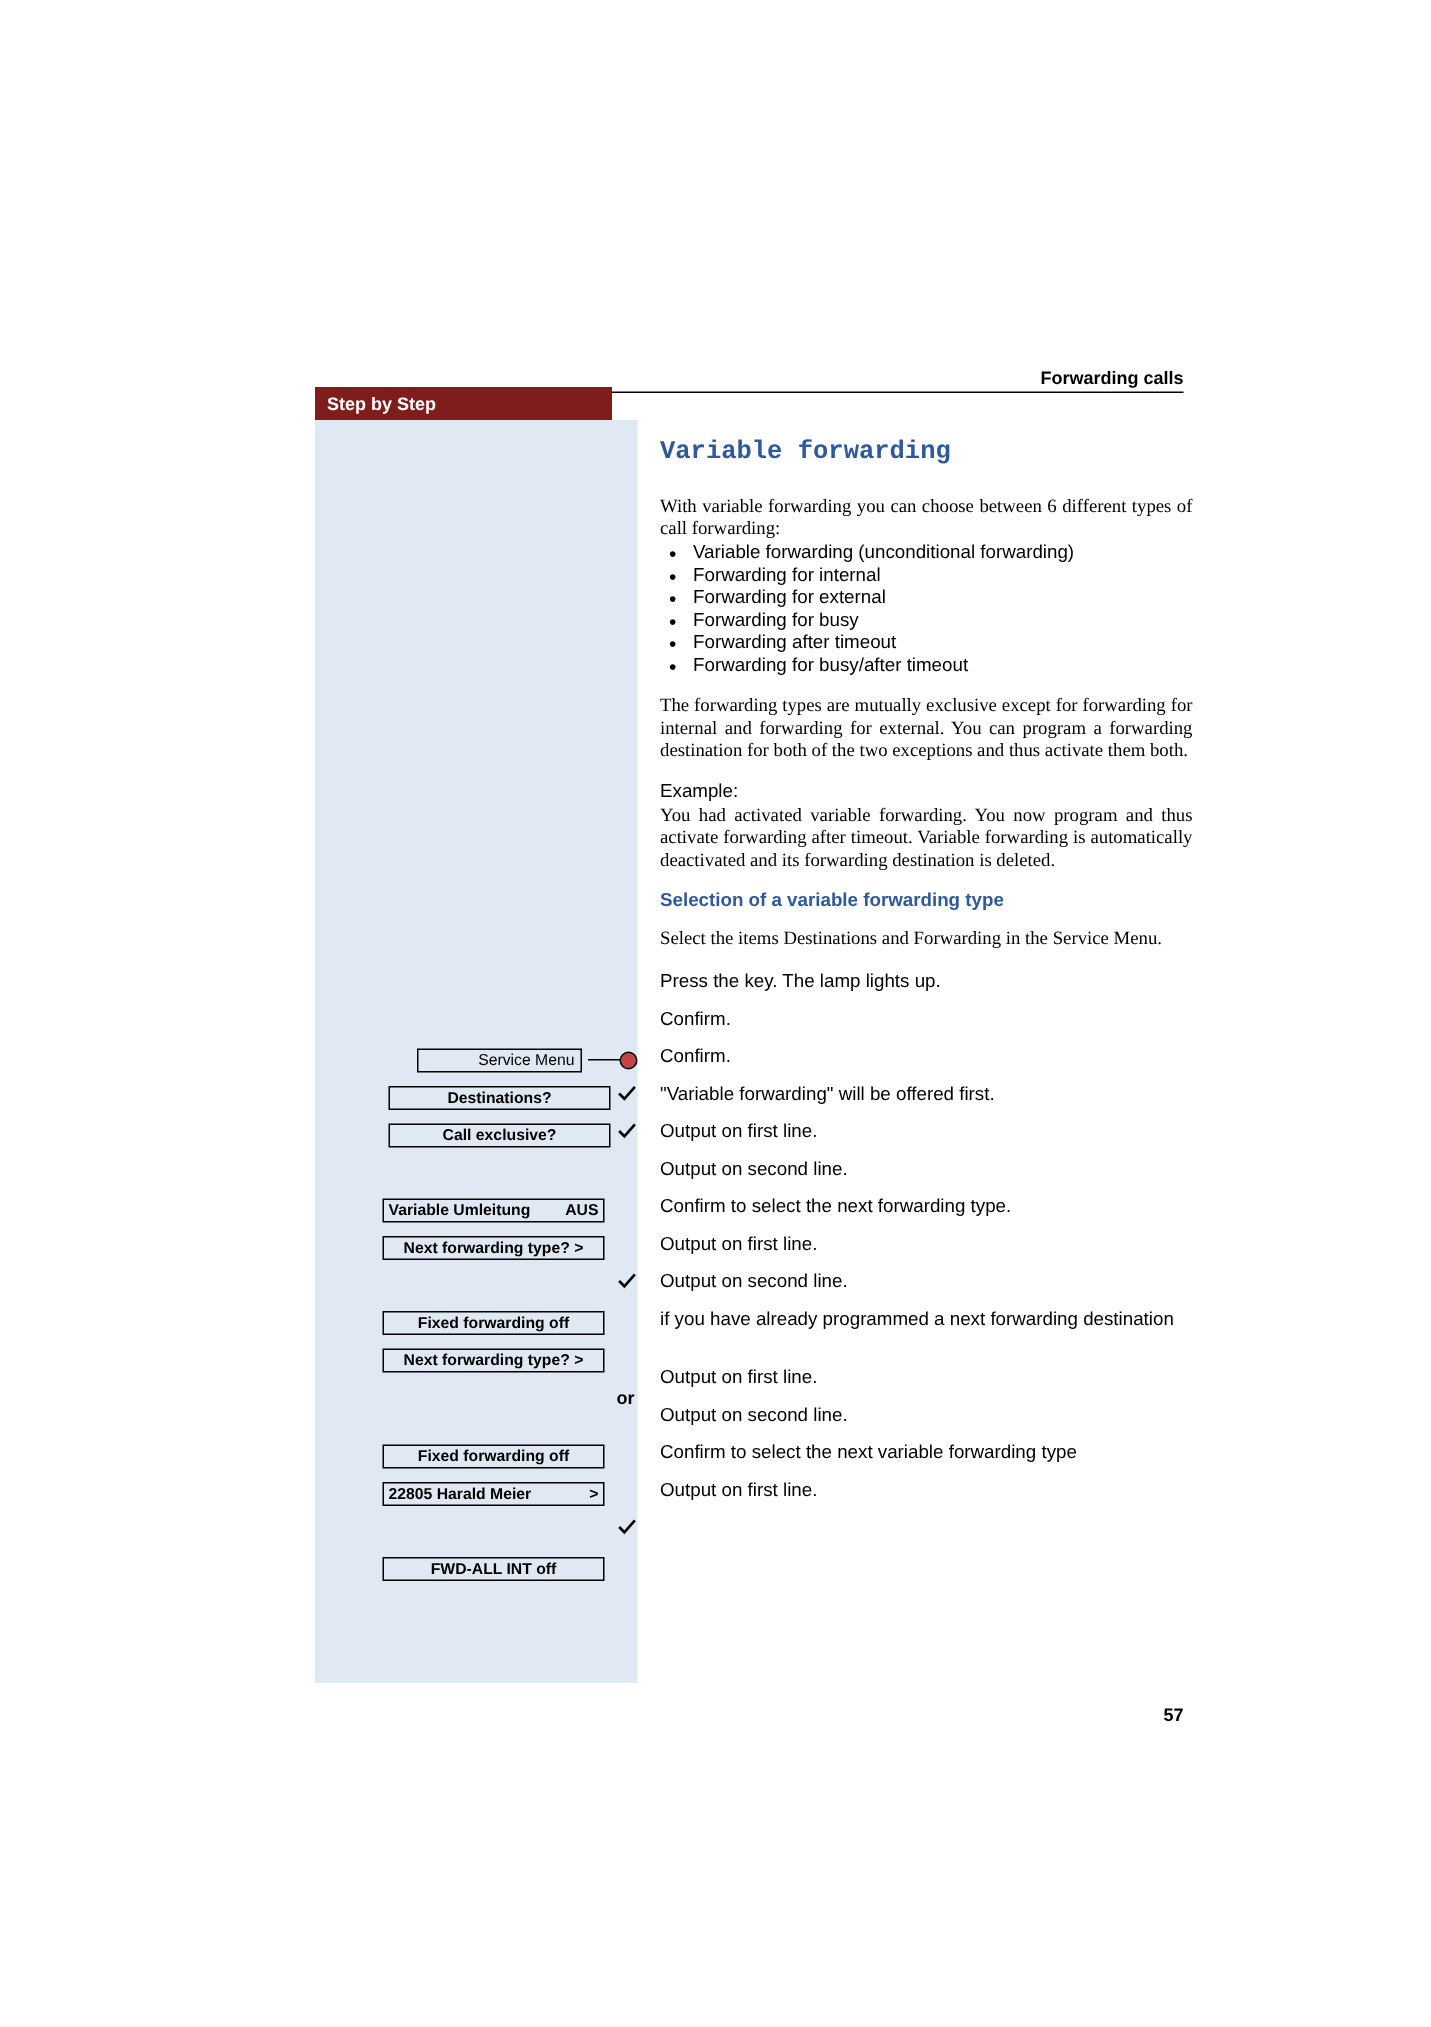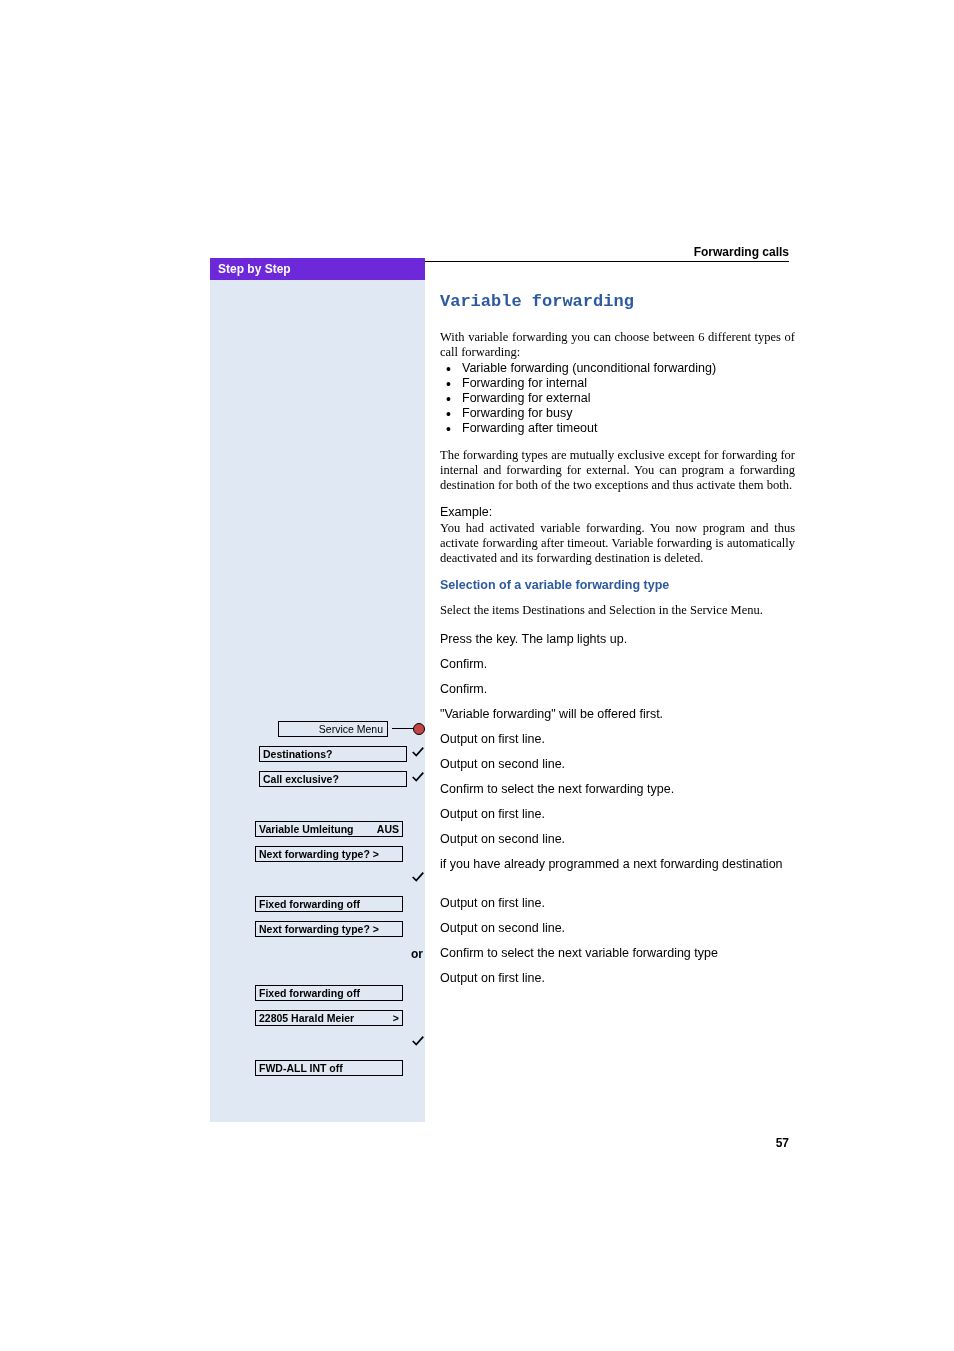--- a/index.html
+++ b/index.html
@@ -20,23 +20,23 @@
       font-weight: bold;
       color: #000;
       padding-bottom: 2px;
       border-bottom: 1px solid #000;
       margin-top: 24px;
     }
     .sidebar-title-bar {
       position: absolute;
       top: 258px;
       left: 210px;
-      width: 215px;
+      width: 198px;
       height: 22px;
-      background: #6d28d9;
+      background: #7f1d1d;
       color: #fff;
       font-size: 12px;
       font-weight: bold;
       padding: 4px 8px;
     }
     .sidebar-bg {
       position: absolute;
       top: 280px;
       left: 210px;
       width: 215px;
@@ -92,23 +92,24 @@
       align-items: flex-start;
       margin-bottom: 8px;
     }
     .step-text {
       font-size: 12.5px;
       text-align: justify;
     }
     
     .sidebar-elements {
       position: absolute;
-      top: 716px;
+      top: 694px;
       left: 210px;
       width: 215px;
+      text-align: center;
     }
     .sidebar-row {
       height: 25px;
       position: relative;
       display: flex;
       align-items: center;
       justify-content: flex-end;
     }
     .menu-box {
       border: 1px solid #000;
@@ -281,30 +282,31 @@
 <div class="main-content">
   <h2 class="main-title">Variable forwarding</h2>
 
   <p class="para" style="margin-bottom:1px;">With variable forwarding you can choose between 6 different types of call forwarding:</p>
   <ul class="bullet-list">
     <li>Variable forwarding (unconditional forwarding)</li>
     <li>Forwarding for internal</li>
     <li>Forwarding for external</li>
     <li>Forwarding for busy</li>
     <li>Forwarding after timeout</li>
+    <li>Forwarding for busy/after timeout</li>
   </ul>
 
   <p class="para">The forwarding types are mutually exclusive except for forwarding for internal and forwarding for external. You can program a forwarding destination for both of the two exceptions and thus activate them both.</p>
 
   <p class="example-label">Example:</p>
   <p class="para">You had activated variable forwarding. You now program and thus activate forwarding after timeout. Variable forwarding is automatically deactivated and its forwarding destination is deleted.</p>
 
   <p class="sub-heading">Selection of a variable forwarding type</p>
 
-  <p class="para" style="margin-bottom:14px;">Select the items Destinations and Selection in the Service Menu.</p>
+  <p class="para" style="margin-bottom:14px;">Select the items Destinations and Forwarding in the Service Menu.</p>
 
   <div class="step-row" style="height:17px;">
     <span class="step-text">Press the key. The lamp lights up.</span>
   </div>
   <div class="step-row" style="height:17px;">
     <span class="step-text">Confirm.</span>
   </div>
   <div class="step-row" style="height:17px;">
     <span class="step-text">Confirm.</span>
   </div>

